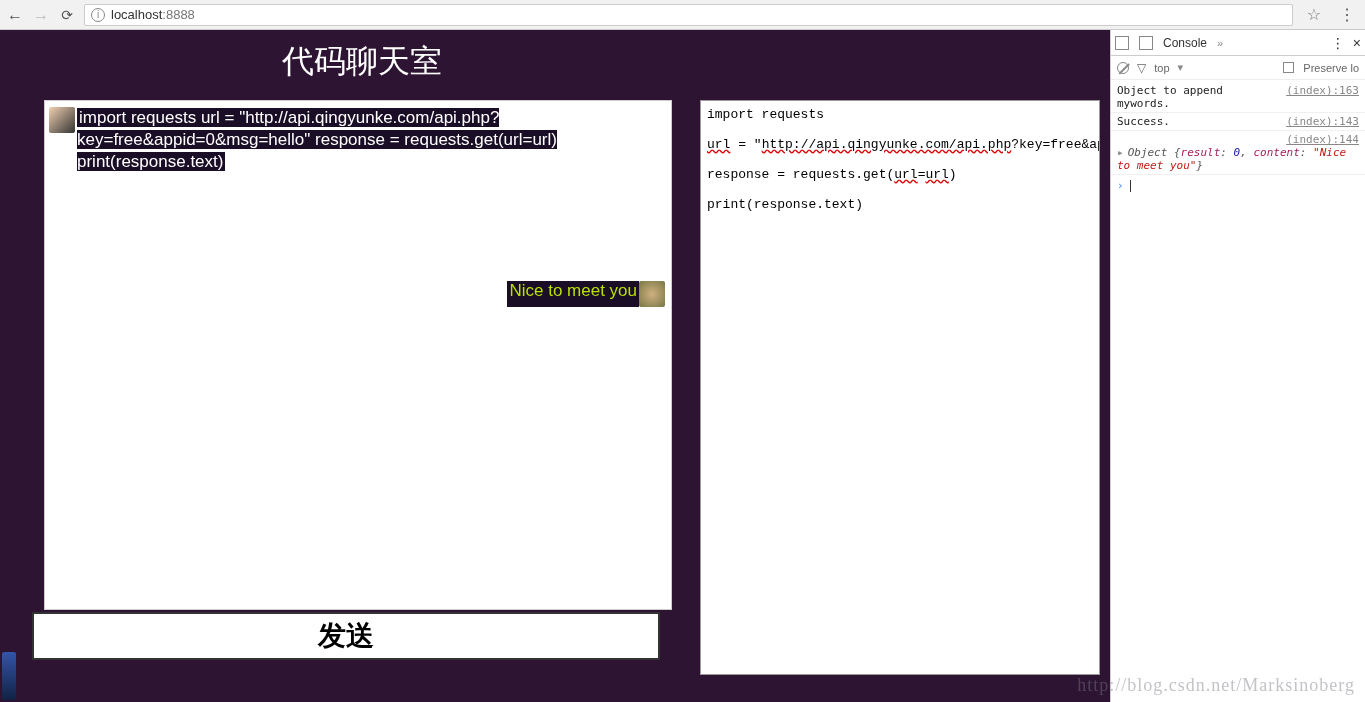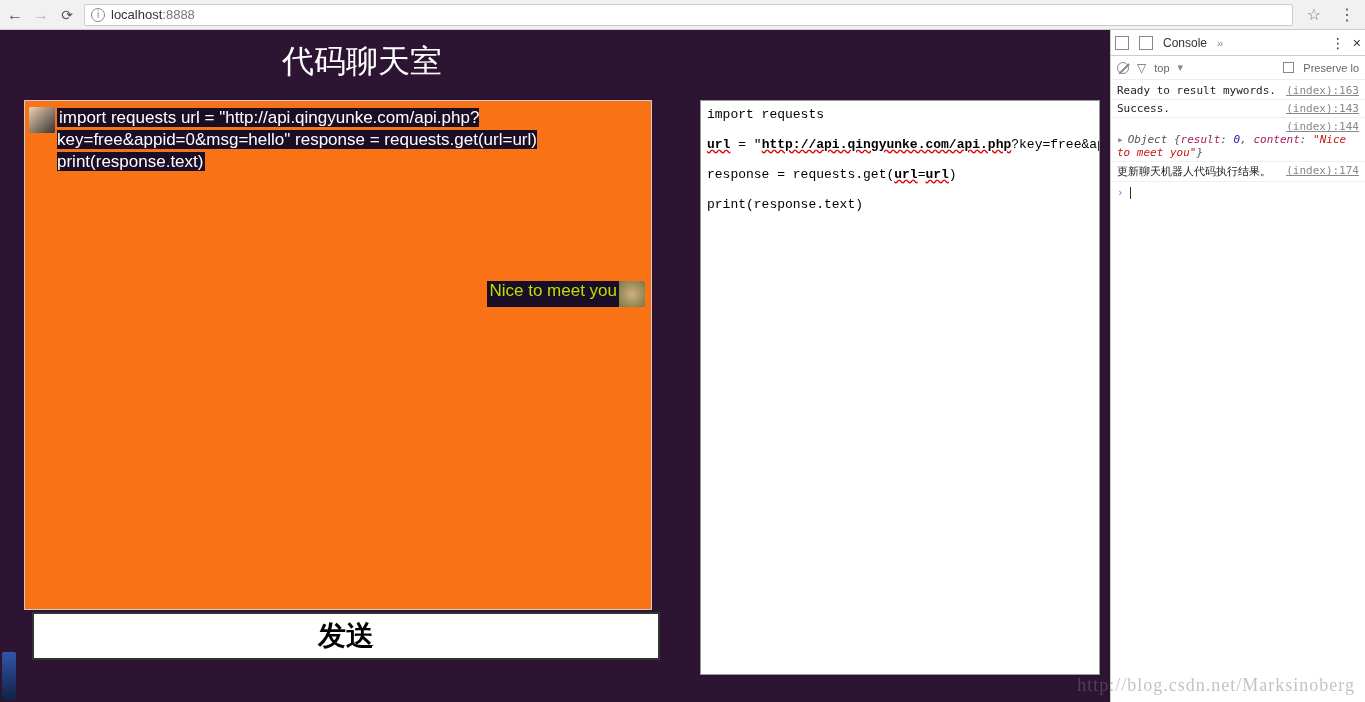--- a/index.html
+++ b/index.html
@@ -14,35 +14,35 @@
 .url-prefix { color: #777; }
 .info-icon { width: 14px; height: 14px; border: 1px solid #888; border-radius: 50%; display: flex; align-items: center; justify-content: center; font-size: 10px; color: #888; margin-right: 6px; }
 .star-icon { color: #777; font-size: 16px; margin: 0 6px; }
 .menu-dots { color: #555; font-size: 16px; padding: 0 4px; }
 
 
 .main-area { display: flex; height: 672px; position: relative; }
 .page { width: 1110px; height: 672px; background: #2d1433; position: relative; overflow: hidden; }
 .page-title { color: #fff; font-size: 32px; font-weight: normal; text-align: center; width: 660px; margin: 10px auto 0 32px; }
 
-.chat-box { position: absolute; left: 24px; top: 70px; width: 628px; height: 510px; background: #f97316; border: 1px solid #ccc; padding-left: 8px; }
+.chat-box { position: absolute; left: 44px; top: 70px; width: 628px; height: 510px; background: #ffffff; border: 1px solid #ccc; padding-left: 8px; }
 .msg-user { position: absolute; top: 6px; left: 4px; width: 530px; display: flex; align-items: flex-start; }
 .avatar { width: 26px; height: 26px; background: #333; border-radius: 2px; flex-shrink: 0; margin-right: 2px; overflow: hidden; }
 .avatar-u { background: linear-gradient(135deg,#f0d0b0,#333); }
 .avatar-b { background: radial-gradient(circle,#d0b080,#774); }
 .msg-text { color: #fff; font-size: 17px; line-height: 1.3; }
 .msg-text .hl { background: #1a0d26; padding: 0 2px; }
 
 .msg-bot { position: absolute; top: 180px; right: 4px; display: flex; }
 .msg-bot-text { background: #1a0d26; color: #b8e000; font-size: 17px; padding: 0 2px; }
 
 .send-btn { position: absolute; left: 32px; top: 582px; width: 628px; height: 48px; background: #fff; border: 2px solid #333; display: flex; align-items: center; justify-content: center; font-size: 28px; font-weight: bold; cursor: pointer; }
 
 .code-panel { position: absolute; left: 700px; top: 70px; width: 400px; height: 575px; background: #fff; border: 1px solid #999; padding: 6px; font-family: "Courier New", monospace; font-size: 13px; color: #000; white-space: pre; overflow: hidden; }
-.code-panel .lnk { color: #000; text-decoration: underline wavy #d00; font-weight: bold; }
+.code-panel .lnk { color: #000; text-decoration: underline wavy #d00; }
 
 
 .devtools { width: 255px; height: 672px; border-left: 1px solid #ccc; background: #fff; font-size: 11px; color: #333; display: flex; flex-direction: column; }
 .dt-tabs { height: 26px; border-bottom: 1px solid #ccc; display: flex; align-items: center; padding: 0 4px; gap: 10px; }
 .dt-tab-ic { width: 14px; height: 14px; border: 1px solid #888; }
 .dt-tab { font-size: 12px; color: #333; }
 .dt-chev { color: #888; }
 .dt-right { margin-left: auto; display: flex; gap: 8px; align-items: center; }
 .dt-dots { font-size: 14px; }
 .dt-x { font-size: 14px; }
@@ -135,37 +135,33 @@
       <div class="dt-funnel">▽</div>
       <div class="dt-ctx">top</div>
       <div class="dt-ctx-arrow">▾</div>
       <div class="dt-preserve">
         <div class="dt-chk"></div>
         <span>Preserve lo</span>
       </div>
     </div>
     <div class="dt-log">
       <div class="dt-row">
-        <div class="dt-msg">Ready to result mywords.</div>
+        <div class="dt-msg">Object to append mywords.</div>
         <div class="dt-src">(index):163</div>
       </div>
       <div class="dt-row">
         <div class="dt-msg">Success.</div>
         <div class="dt-src">(index):143</div>
       </div>
       <div class="dt-row">
         <div class="dt-msg">
           <div style="text-align:right"><span class="dt-src">(index):144</span></div>
           <span class="dt-expand">▸</span><span class="dt-obj"><span>Object {</span><span class="k1">result</span>: <span class="v1">0</span>, <span class="k1">content</span>: <span class="s1">"Nice to meet you"</span><span>}</span></span>
         </div>
       </div>
-      <div class="dt-row">
-        <div class="dt-msg">更新聊天机器人代码执行结果。</div>
-        <div class="dt-src">(index):174</div>
-      </div>
       <div class="dt-prompt">
         <span>›</span>
         <span class="dt-caret"></span>
       </div>
     </div>
   </div>
 
   <div class="watermark">http://blog.csdn.net/Marksinoberg</div>
 </div>
 

